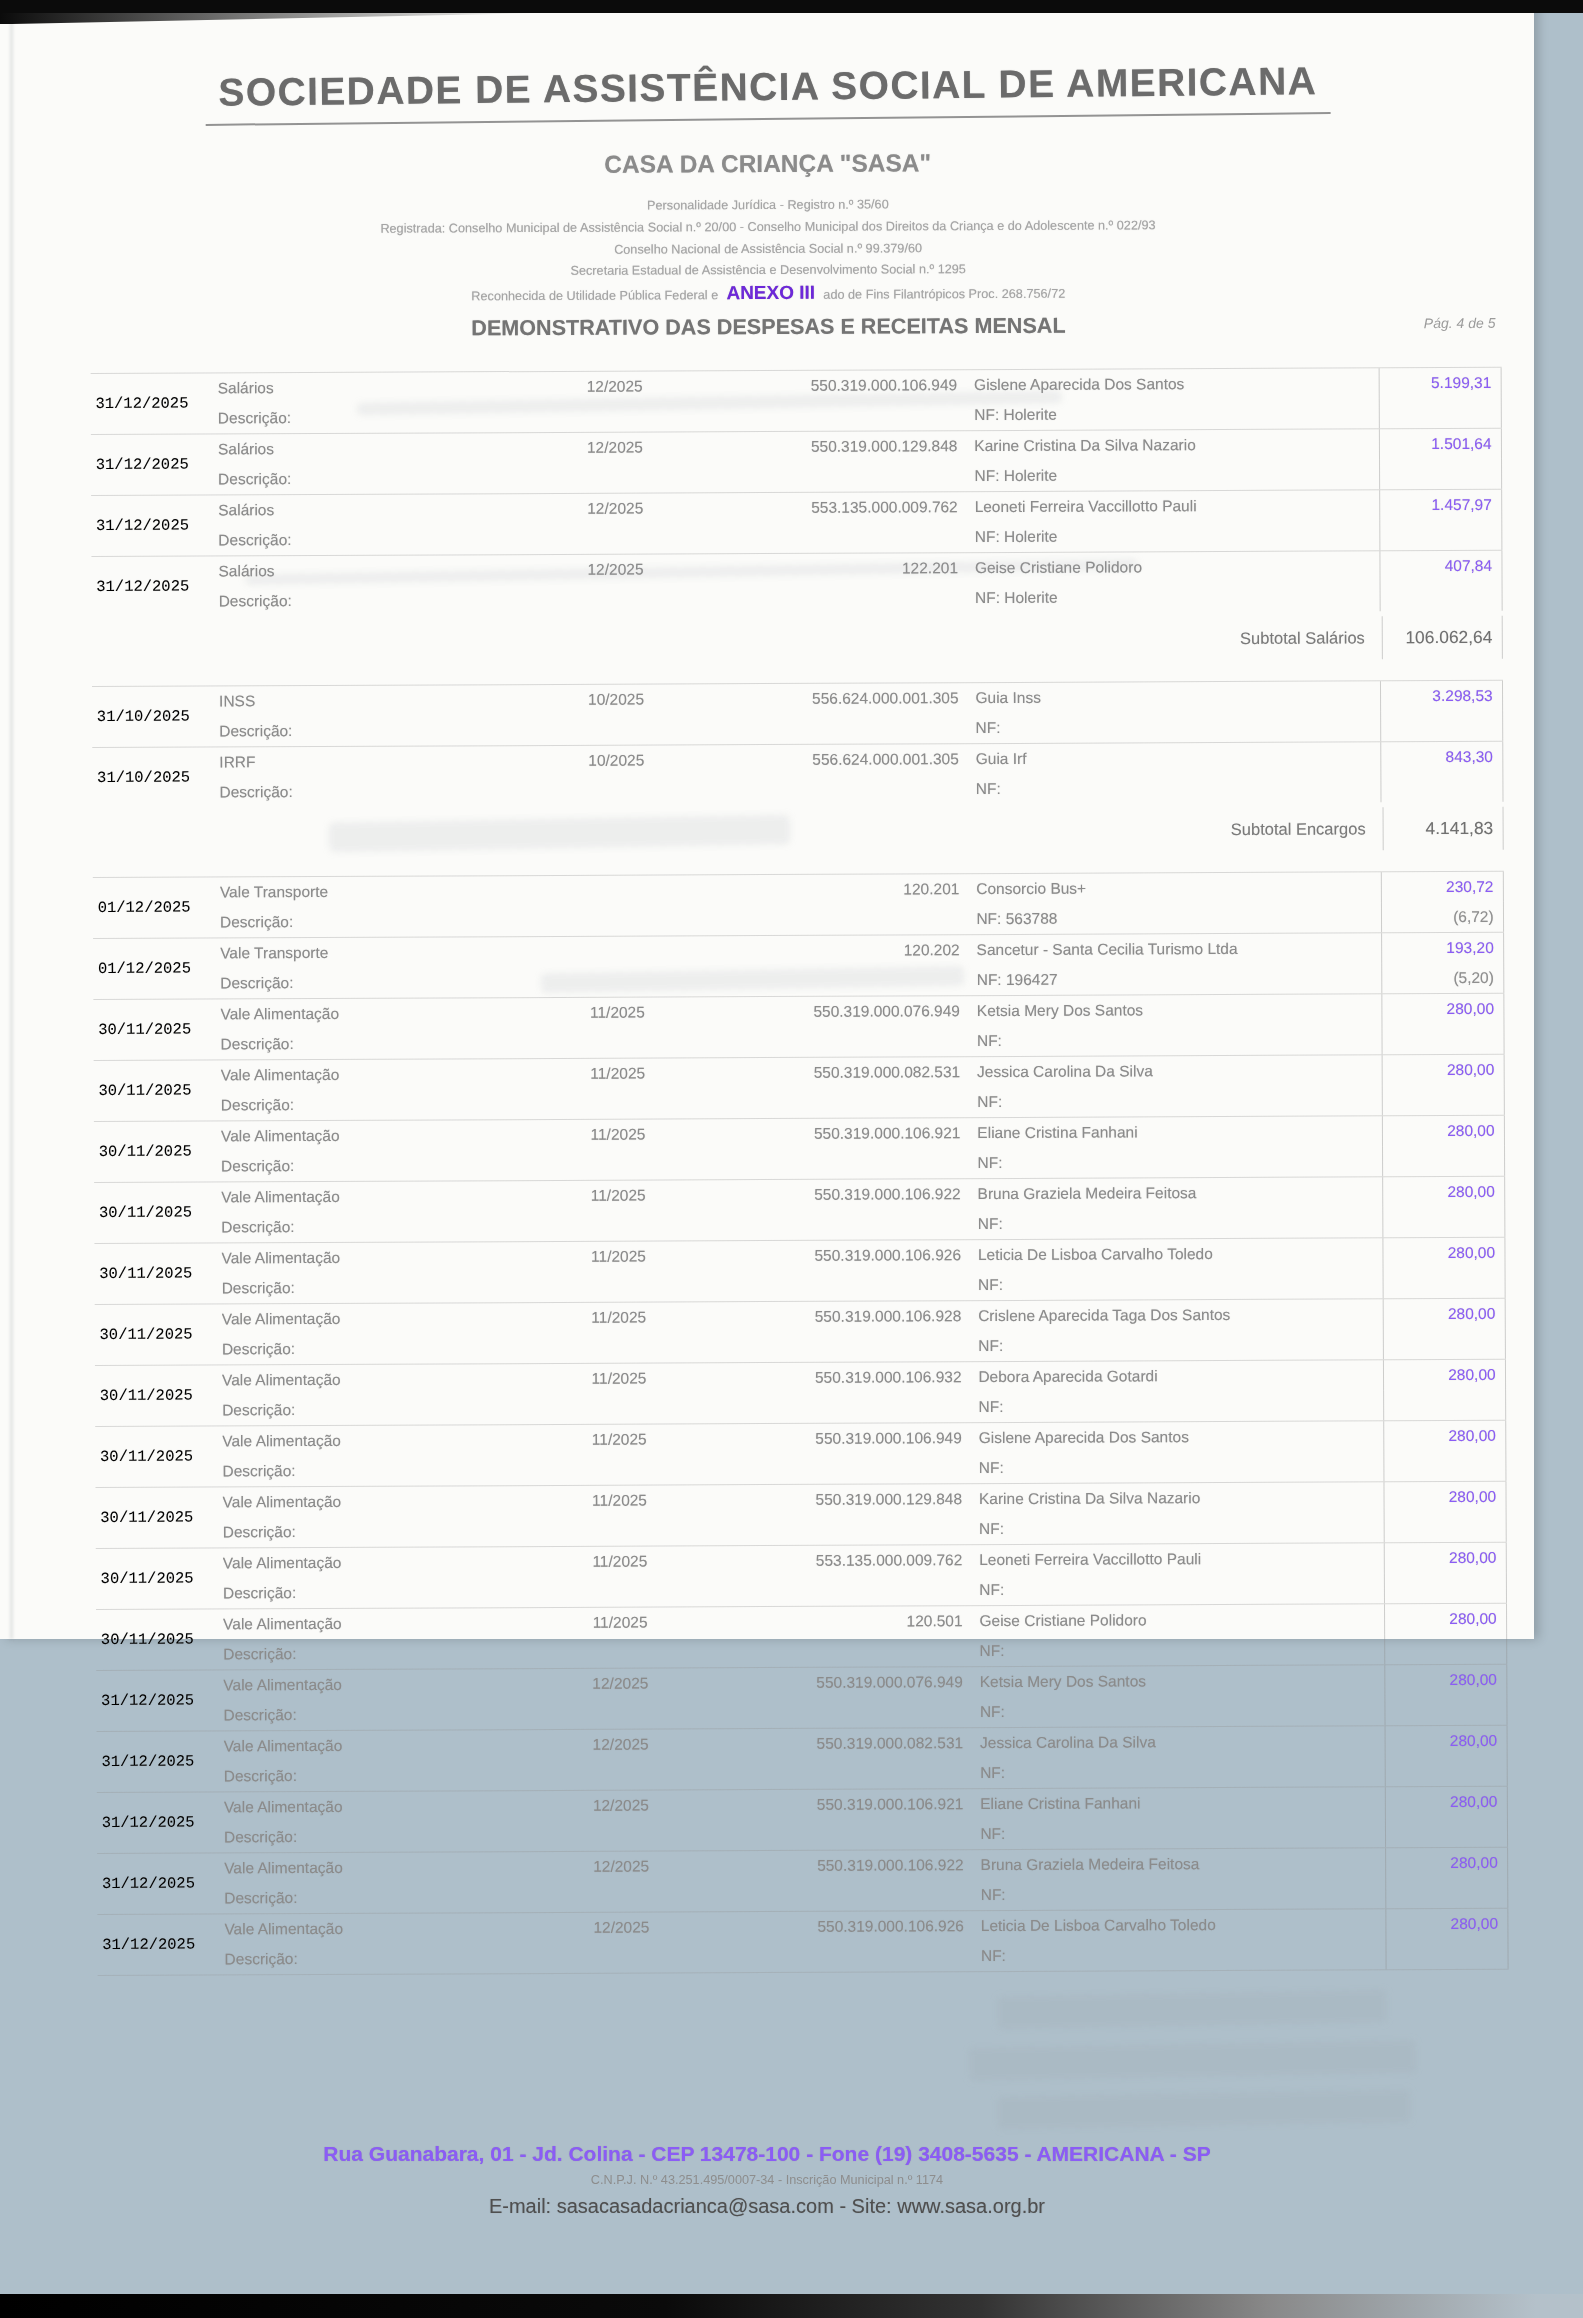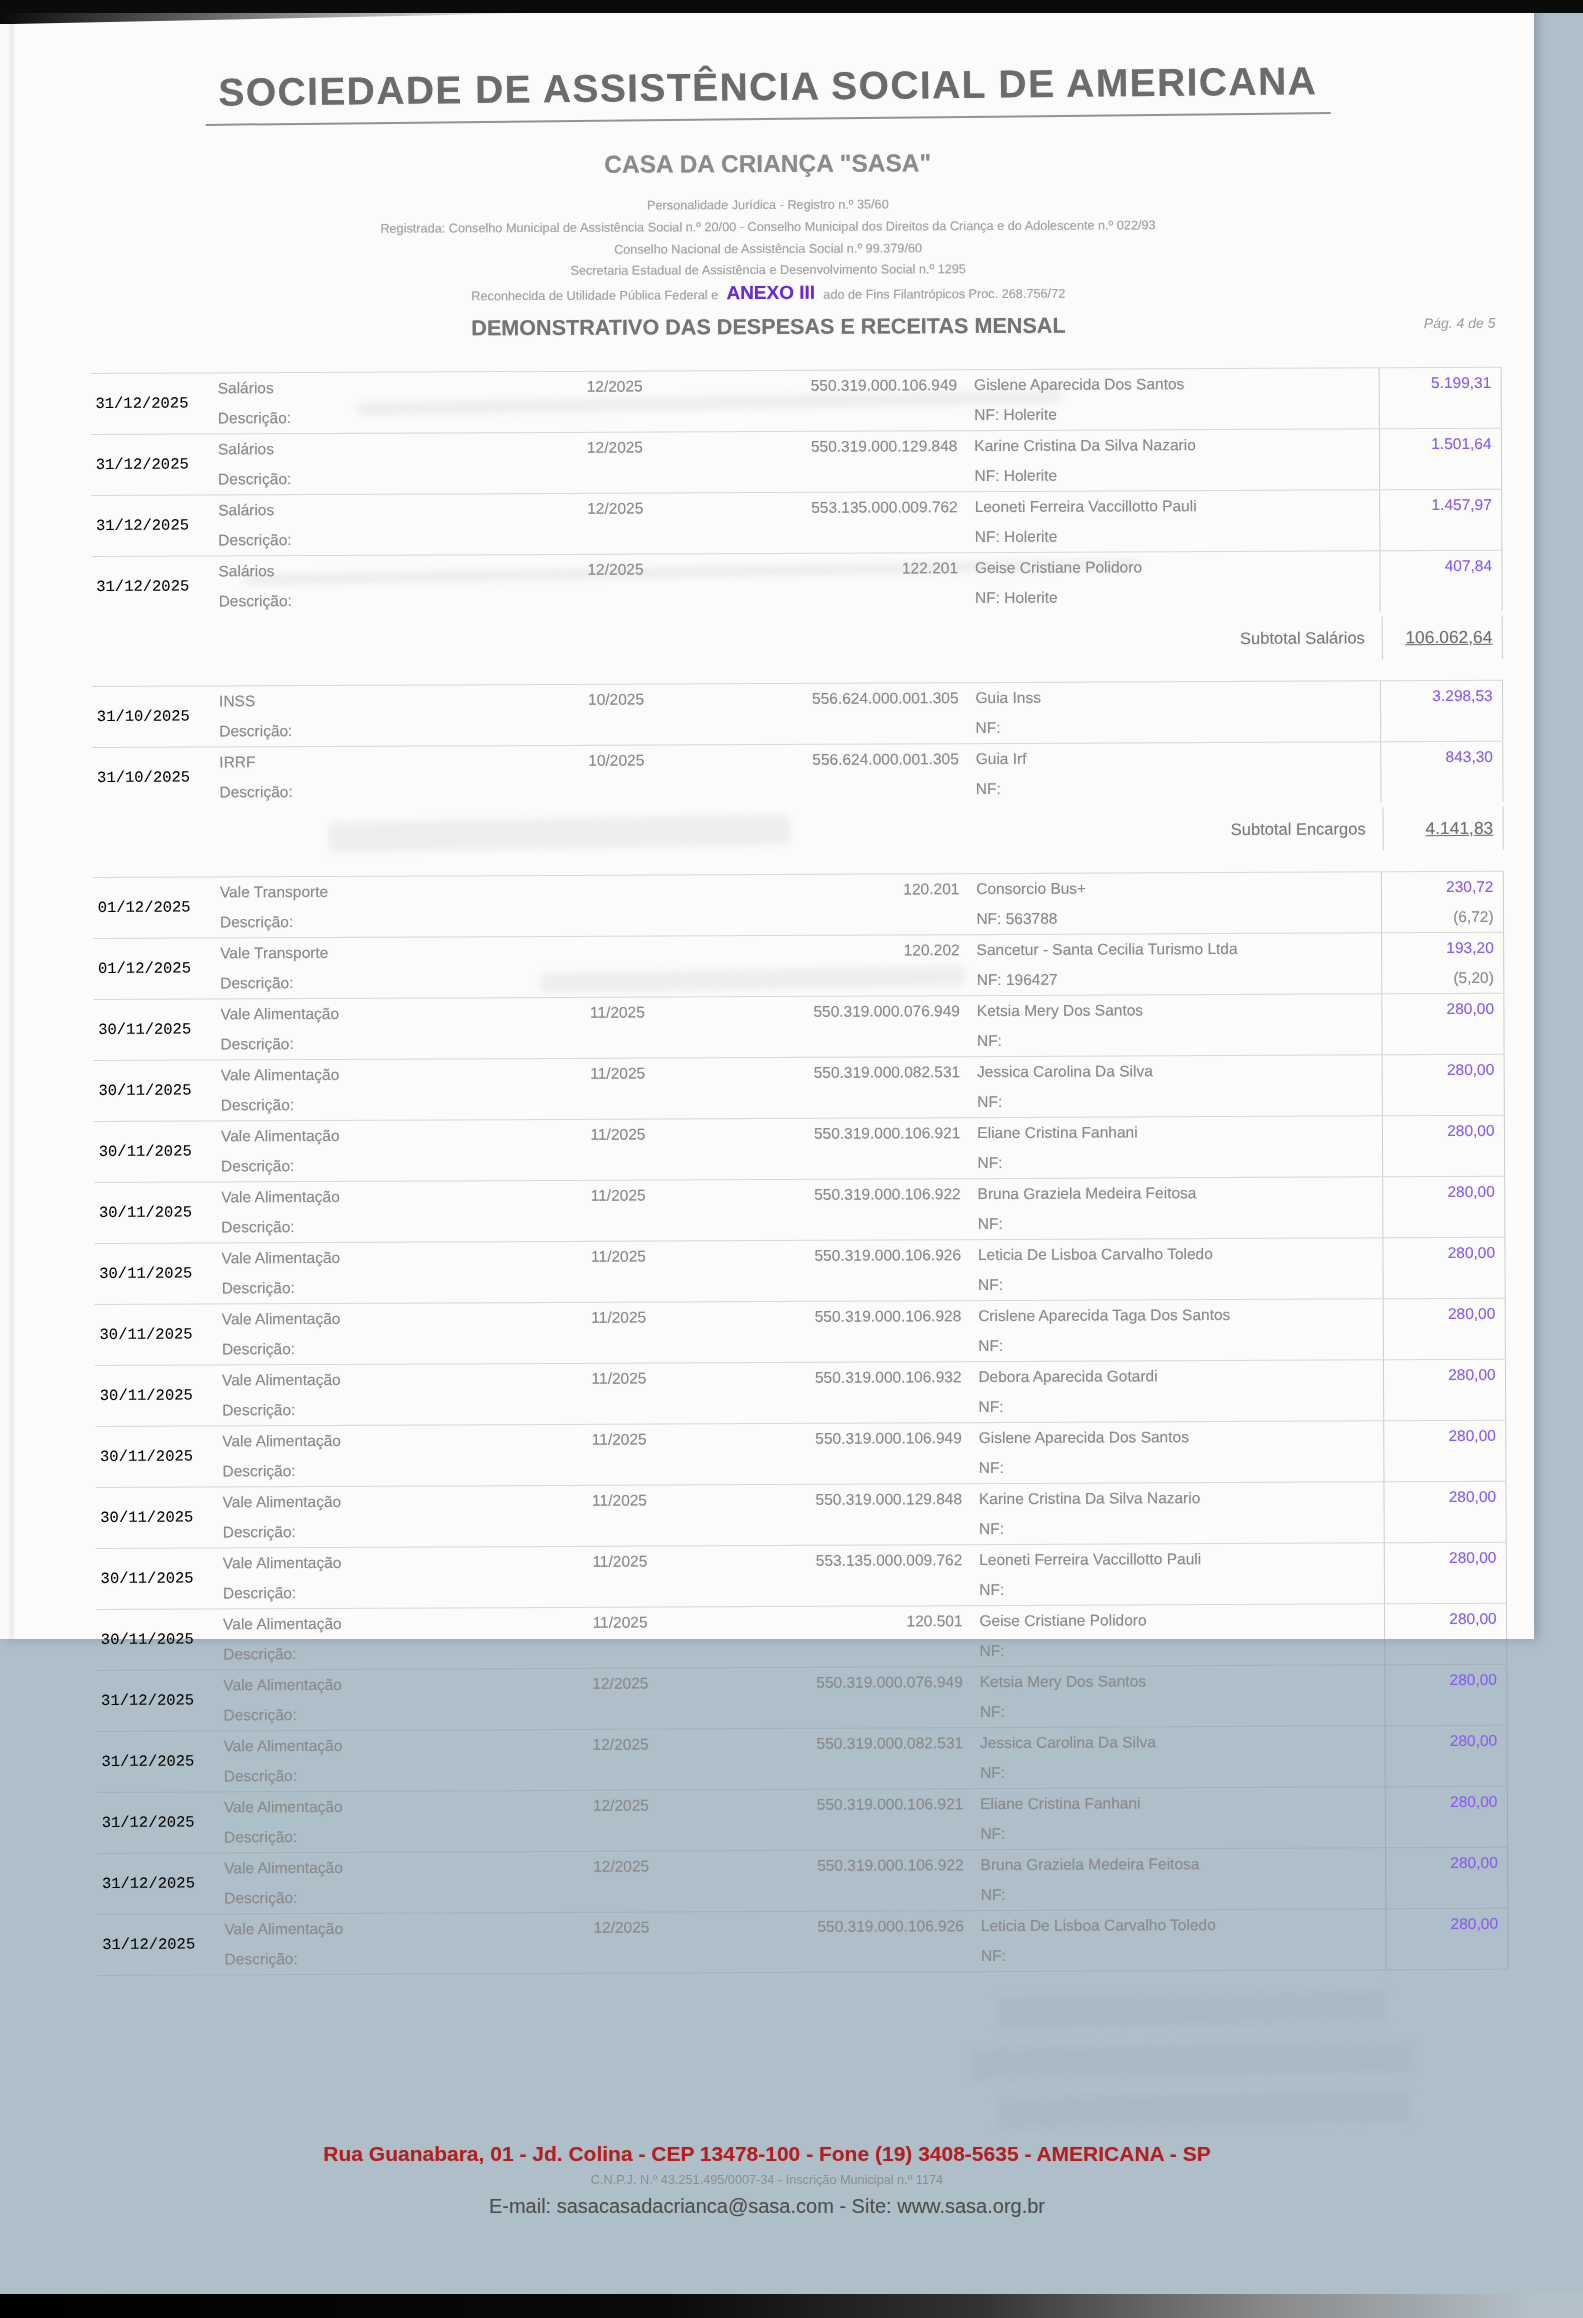--- a/index.html
+++ b/index.html
@@ -67,27 +67,27 @@
     border-right:0.5px solid rgba(140,140,140,.42);
   }
   .subtotal{
     display:grid;grid-template-columns:1fr 121px;height:43px;line-height:43px;
     margin:4.7px 0 21.6px 0;font-size:16.5px;color:#7a7a7a;text-shadow:0 0 0.9px rgba(130,130,130,.4);
     border-top:none;
   }
   .st-label{text-align:right;padding-right:17px;}
   .st-val{
     text-align:right;padding-right:9.4px;font-size:17.4px;color:#707070;
-    border-left:0.5px solid rgba(140,140,140,.42);border-right:0.5px solid rgba(140,140,140,.42);text-decoration:underline;
+    border-left:0.5px solid rgba(140,140,140,.42);border-right:0.5px solid rgba(140,140,140,.42);
   }
   .gap-before{margin-top:20px;}
 
   
   .footer{position:absolute;left:0;top:2142px;width:1534px;text-align:center;}
-  .f-line1{font-size:21px;font-weight:600;color:#b91c1c;text-shadow:0 0 0.9px rgba(90,90,90,.4);}
+  .f-line1{font-size:21px;font-weight:600;color:#8b5cf6;text-shadow:0 0 0.9px rgba(90,90,90,.4);}
   .f-line2{margin-top:6.6px;font-size:12.7px;color:#8d8d8d;}
   .f-line3{margin-top:8.5px;font-size:20px;font-weight:500;color:#4f4f4f;text-shadow:0 0 0.9px rgba(80,80,80,.35);}
 
   
   .ghost{position:absolute;background:rgba(148,154,160,.14);filter:blur(3.8px);border-radius:4.7px;transform:rotate(-1deg);}
   .g1{left:357px;top:397px;width:705px;height:12.2px;}
   .g2{left:245px;top:567px;width:893px;height:10.3px;}
   .g3{left:329px;top:819px;width:461px;height:29px;}
   .g4{left:541px;top:970px;width:423px;height:19px;}
   .g5{left:997px;top:1993px;width:390px;height:33px;}

